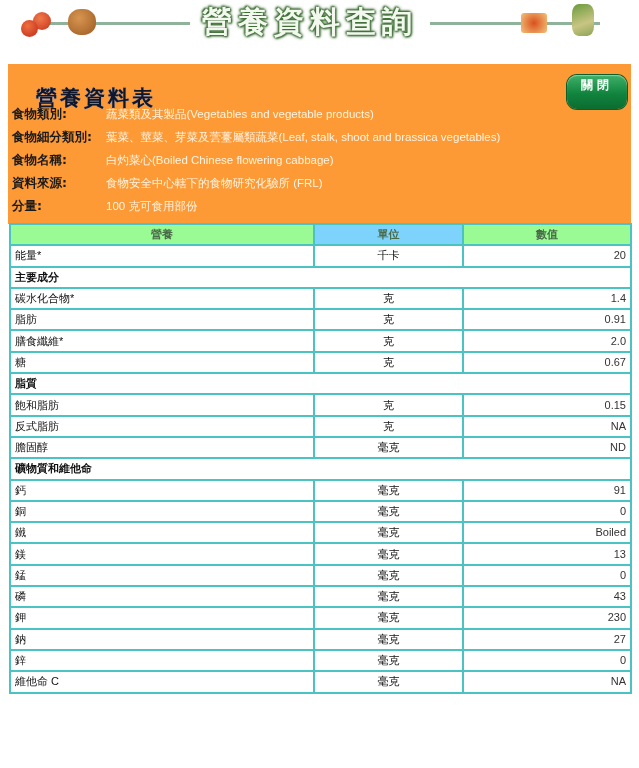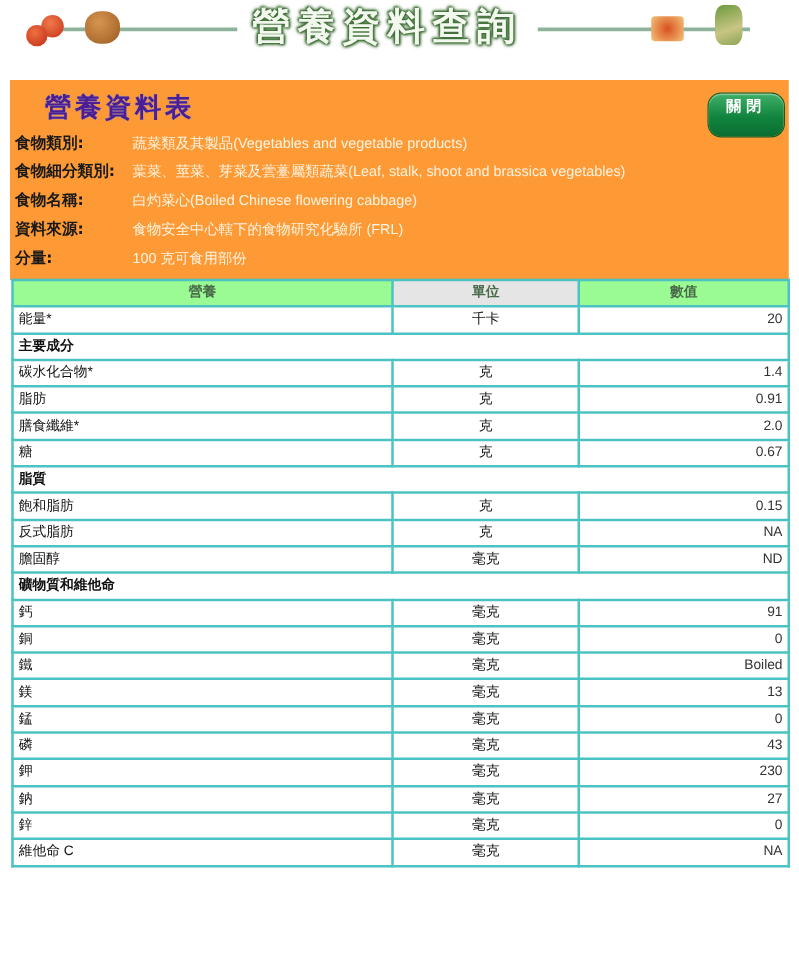--- a/index.html
+++ b/index.html
@@ -40,24 +40,24 @@
   }
 
   .panel {
     position: absolute;
     left: 8px; top: 64px;
     width: 623px; height: 160px;
     background: #fd9a35;
   }
   .panel-title {
     position: absolute;
-    left: 28px; top: 8px;
+    left: 28px; top: 20px;
     font-size: 21px;
     font-weight: bold;
-    color: #4c1d95;
+    color: #0f172a;
     letter-spacing: 3px;
     text-shadow: 0 0 1px #6f8fe0;
   }
   .close-btn {
     position: absolute;
     left: 559px; top: 11px;
     width: 60px; height: 34px;
     border-radius: 10px;
     background: linear-gradient(#3fb06a, #11843e 55%, #0b6d31);
     box-shadow: inset 0 1px 1px rgba(255,255,255,0.4), 0 0 0 1px #0d5e2b;
@@ -103,21 +103,21 @@
     padding: 0 4px;
     line-height: 19px;
   }
   table.nutri th {
     font-weight: bold;
     color: #4a6b4a;
     font-size: 11px;
     text-align: center;
   }
   th.col-name { background: #9afb95; width: 294px; }
-  th.col-unit { background: #e5e5e5; width: 139px; }
+  th.col-unit { background: #7dd3fc; width: 139px; }
   th.col-val  { background: #9afb95; }
   td.name { color: #111; text-align: left; }
   td.unit { color: #111; text-align: center; }
   td.val  { color: #333; text-align: right; }
   td.section { font-weight: bold; color: #111; text-align: left; }
 </style>
 </head>
 <body>
 
 <div class="banner">

